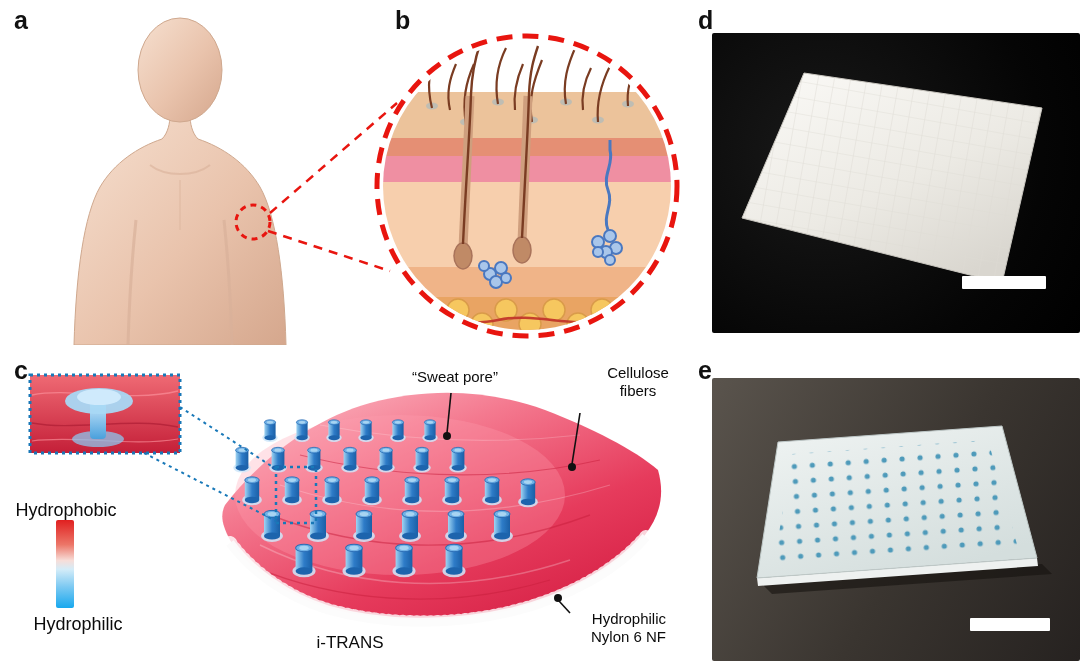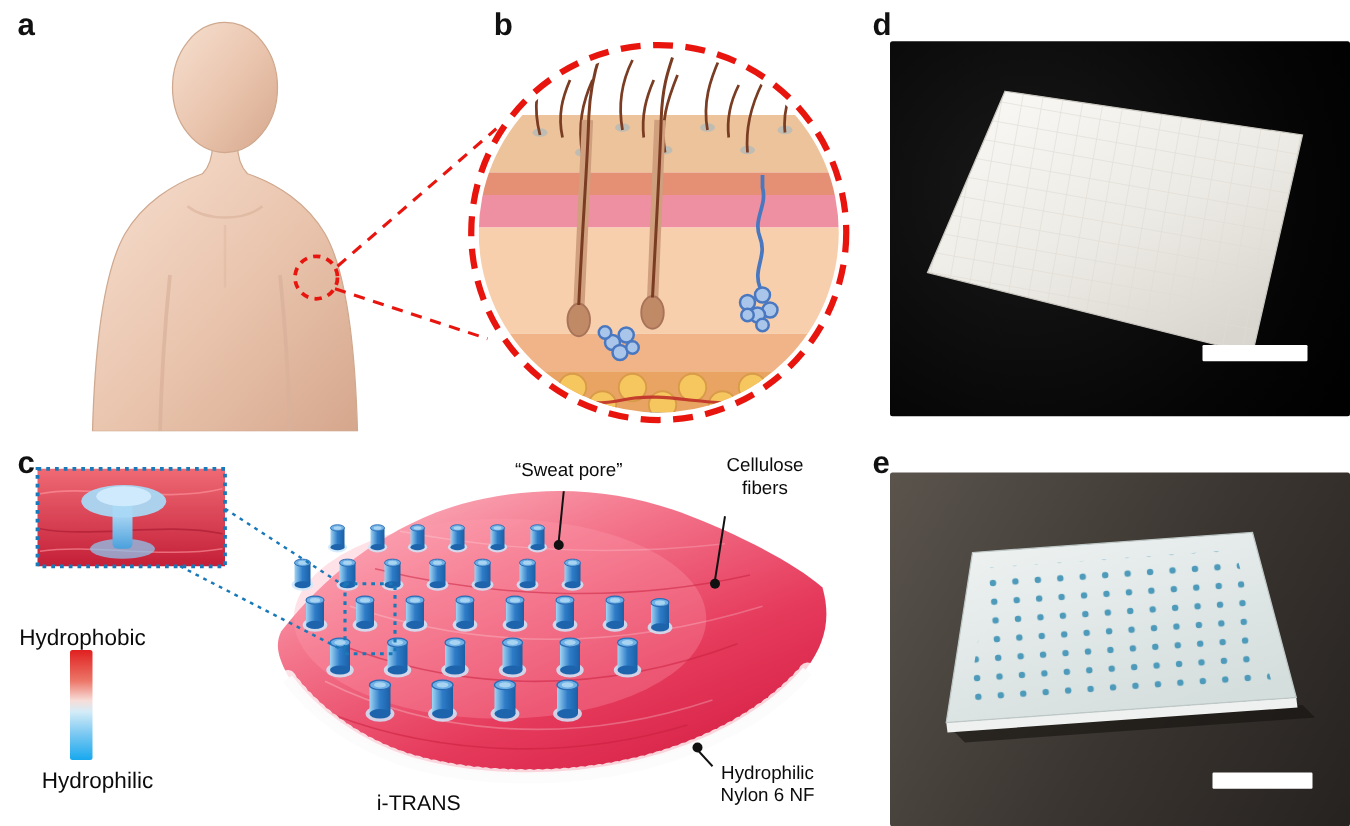--- a/index.html
+++ b/index.html
@@ -7,21 +7,21 @@
     position:relative;width:1080px;height:661px;background:#ffffff;
     font-family:"Liberation Sans", sans-serif;color:#0b0b0b;overflow:hidden;
   }
   .panel-label{
     position:absolute;font-size:25px;font-weight:700;color:#111;line-height:1;
   }
   .ann{
     position:absolute;font-weight:400;font-size:15px;line-height:1.22;
     text-align:center;color:#0b0b0b;
   }
-  .ann-left{text-align:center;}
+  .ann-left{text-align:right;}
   .ann-small{font-size:18px;}
   .ann-itrans{font-size:17px;}
   .abs-svg{position:absolute;}
   .photo{position:absolute;overflow:hidden;border-radius:2px;}
   .photo-d{left:712px;top:33px;width:368px;height:300px;
     background:radial-gradient(circle at 30% 40%, #191919 0%, #050505 70%, #000 100%);}
   .photo-e{left:712px;top:378px;width:368px;height:283px;
     background:linear-gradient(120deg,#5a544d 0%, #3a3530 55%, #262220 100%);}
   .gradient-bar{
     position:absolute;left:56px;top:520px;width:18px;height:88px;border-radius:2px;
@@ -303,20 +303,20 @@
     </svg>
   </div>
 
   <div class="panel-label" style="left:14px;top:8px">a</div>
   <div class="panel-label" style="left:395px;top:8px">b</div>
   <div class="panel-label" style="left:698px;top:8px">d</div>
   <div class="panel-label" style="left:14px;top:358px">c</div>
   <div class="panel-label" style="left:698px;top:358px">e</div>
 
   <div class="ann" style="left:396px;top:368px;width:118px">“Sweat pore”</div>
-  <div class="ann" style="left:562px;top:364px;width:100px">Cellulose fibers</div>
+  <div class="ann" style="left:588px;top:364px;width:100px">Cellulose fibers</div>
   <div class="ann ann-small" style="left:12px;top:500px;width:108px">Hydrophobic</div>
   <div class="gradient-bar"></div>
   <div class="ann ann-small" style="left:24px;top:614px;width:108px">Hydrophilic</div>
-  <div class="ann ann-itrans" style="left:285px;top:633px;width:100px">i-TRANS</div>
+  <div class="ann ann-itrans" style="left:300px;top:633px;width:100px">i-TRANS</div>
   <div class="ann ann-left" style="left:562px;top:610px;width:104px">Hydrophilic Nylon 6 NF</div>
 
 </div>
 
 </body></html>

